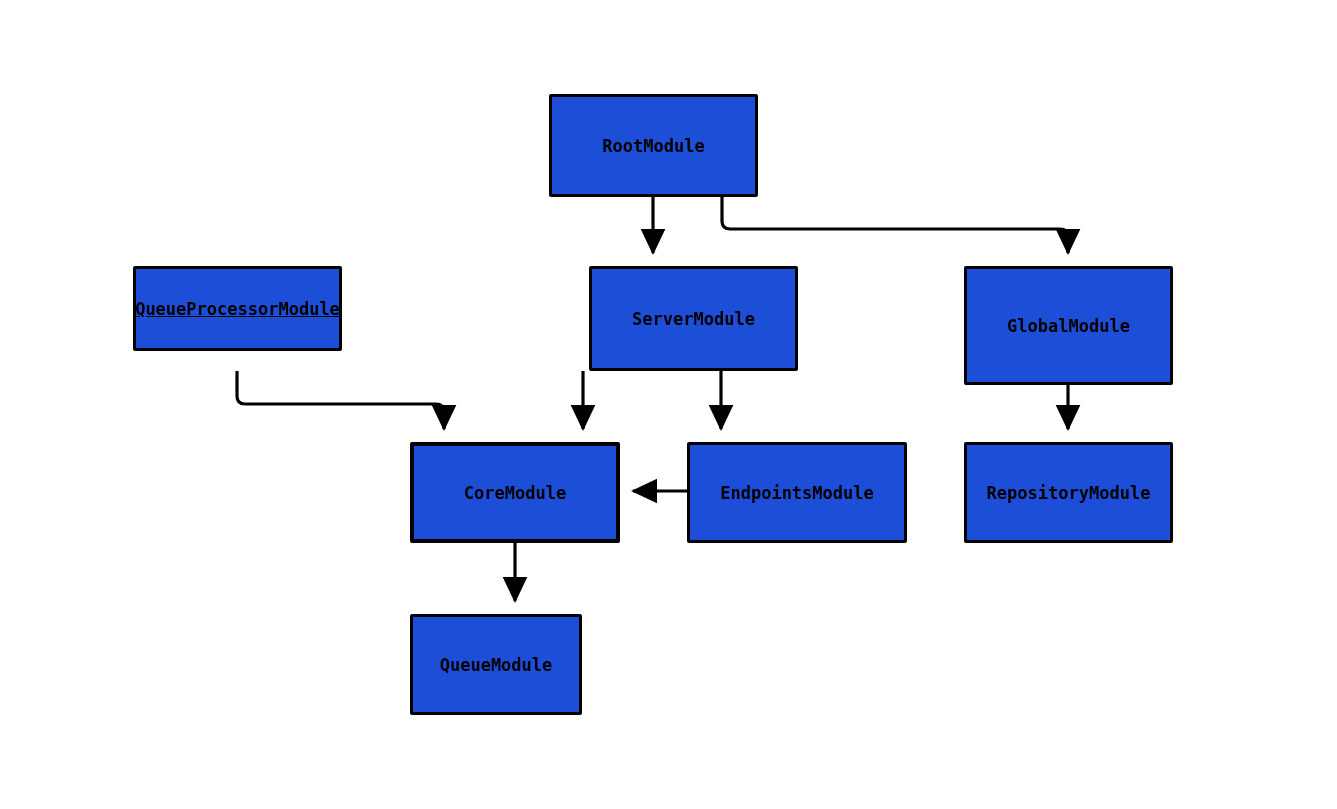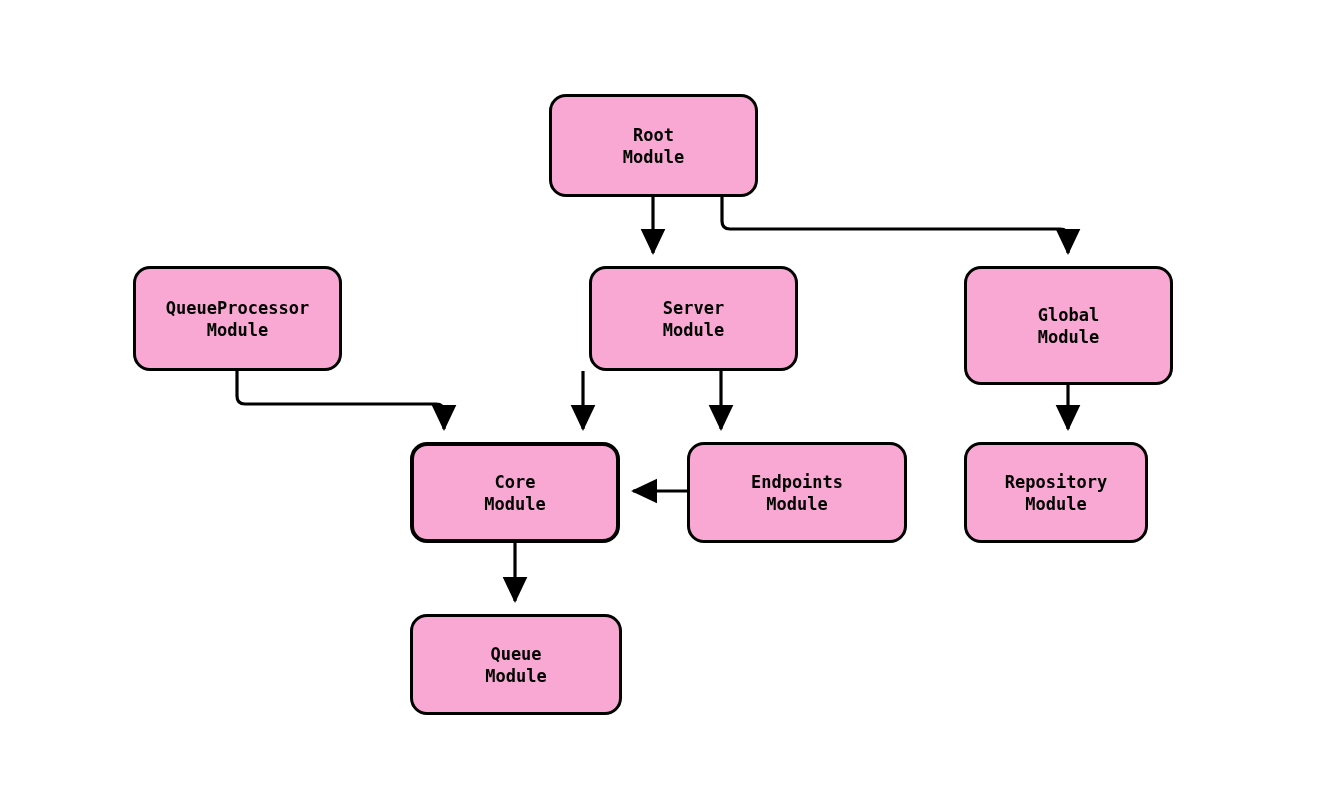--- a/index.html
+++ b/index.html
@@ -22,25 +22,25 @@
     position: absolute;
     left: 0;
     top: 0;
     width: 1337px;
     height: 809px;
     pointer-events: none;
   }
   .node {
     position: absolute;
     box-sizing: border-box;
-    background: #f9a8d4;
+    background: #1d4ed8;
     border: 3px solid #000000;
-    border-radius: 17px;
+    border-radius: 2px;
     display: flex;
-    flex-direction: column;
+    flex-direction: row;
     align-items: center;
     justify-content: center;
     text-align: center;
   }
   .node-line {
     font-family: "DejaVu Sans Mono", "Liberation Mono", monospace;
     font-size: 17px;
     font-weight: bold;
     line-height: 22px;
     color: #000000;
@@ -78,21 +78,21 @@
 
       <path d="M 515 543 L 515 601" marker-end="url(#arrowhead)"></path>
     </g>
   </svg>
 
   <div class="node" style="left:549px; top:94px; width:209px; height:103px;">
     <div class="node-line">Root</div>
     <div class="node-line">Module</div>
   </div>
 
-  <div class="node" style="left:133px; top:266px; width:209px; height:105px;">
+  <div class="node" style="left:133px; top:266px; width:209px; height:85px;text-decoration:underline;">
     <div class="node-line">QueueProcessor</div>
     <div class="node-line">Module</div>
   </div>
 
   <div class="node" style="left:549px; top:266px; width:209px; height:105px;margin-left:40px;">
     <div class="node-line">Server</div>
     <div class="node-line">Module</div>
   </div>
 
   <div class="node" style="left:964px; top:266px; width:209px; height:119px;">
@@ -103,23 +103,23 @@
   <div class="node" style="left:410px; top:442px; width:210px; height:101px; border-width:4px;">
     <div class="node-line">Core</div>
     <div class="node-line">Module</div>
   </div>
 
   <div class="node" style="left:687px; top:442px; width:220px; height:101px;">
     <div class="node-line">Endpoints</div>
     <div class="node-line">Module</div>
   </div>
 
-  <div class="node" style="left:964px; top:442px; width:184px; height:101px;">
+  <div class="node" style="left:964px; top:442px; width:209px; height:101px;">
     <div class="node-line">Repository</div>
     <div class="node-line">Module</div>
   </div>
 
-  <div class="node" style="left:410px; top:614px; width:212px; height:101px;">
+  <div class="node" style="left:410px; top:614px; width:172px; height:101px;">
     <div class="node-line">Queue</div>
     <div class="node-line">Module</div>
   </div>
 
 </div>
 
 </body></html>

